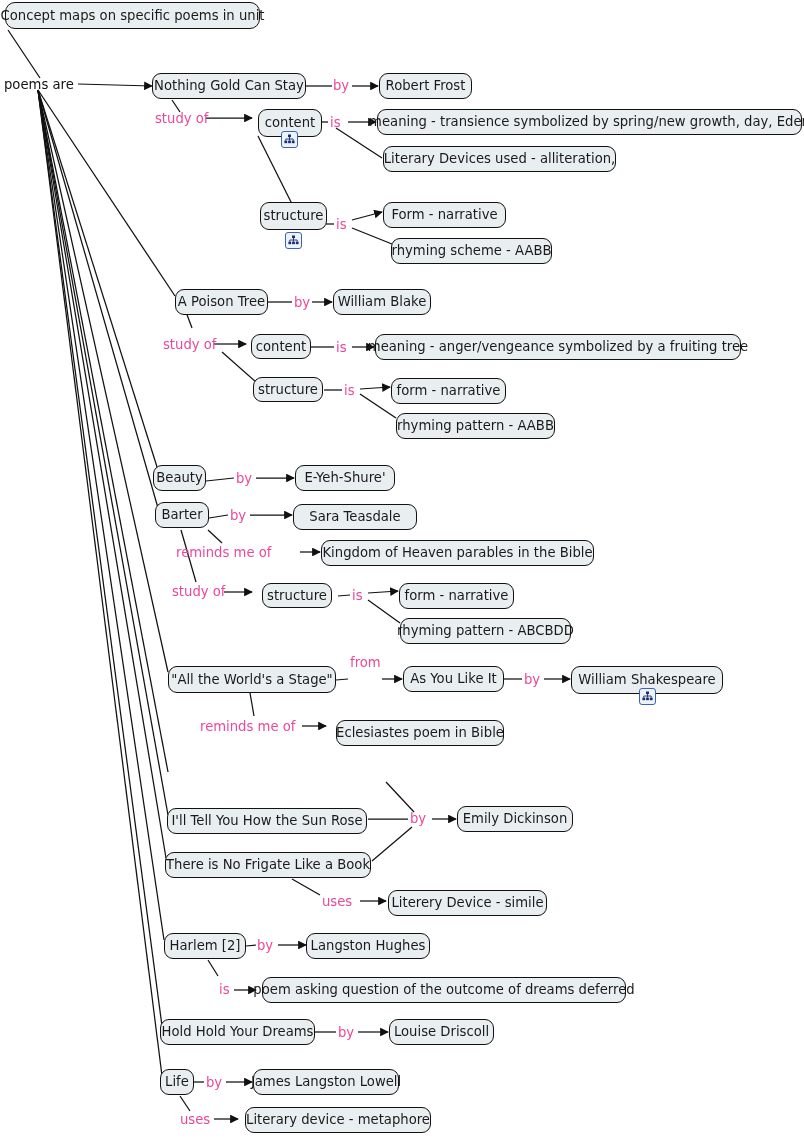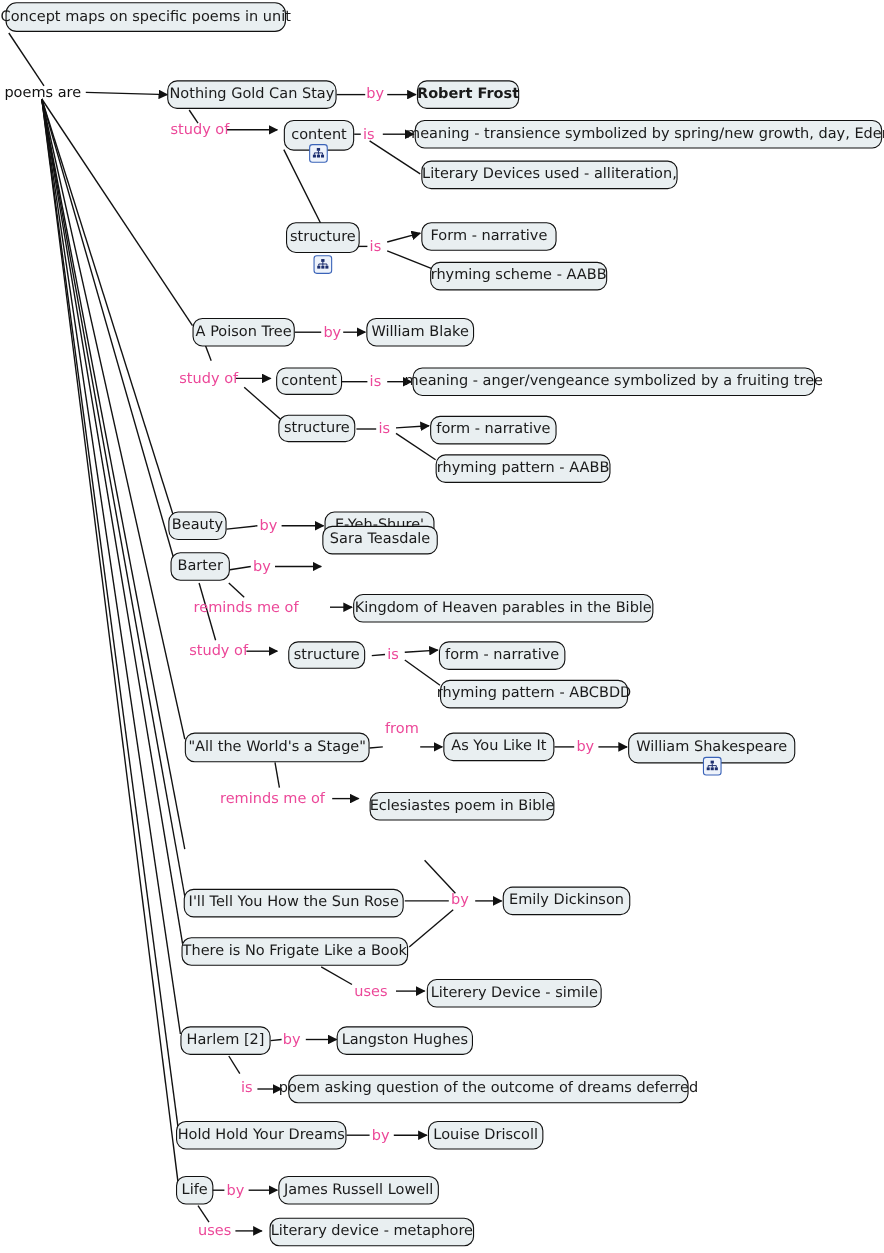--- a/index.html
+++ b/index.html
@@ -121,21 +121,21 @@
   <div class="hub" style="left:4px;top:77px;">
     <span>poems are</span>
   </div>
 
   <div class="node" style="left:152px;top:73px;width:154px;height:26px;">
     <span>Nothing Gold Can Stay</span>
   </div>
   <div class="lbl" style="left:333px;top:79px;">
     <span>by</span>
   </div>
-  <div class="node" style="left:379px;top:73px;width:93px;height:26px;font-weight:bold;">
+  <div class="node" style="left:379px;top:73px;width:93px;height:26px;">
     <span>Robert Frost</span>
   </div>
 
   <div class="lbl" style="left:155px;top:112px;">
     <span>study of</span>
   </div>
   <div class="node" style="left:258px;top:109px;width:64px;height:28px;">
     <span>content</span>
   </div>
   <div class="treeicon" style="left:281px;top:131px;">
@@ -224,21 +224,21 @@
   <div class="node" style="left:295px;top:465px;width:100px;height:26px;">
     <span>E-Yeh-Shure'</span>
   </div>
 
   <div class="node" style="left:155px;top:502px;width:54px;height:26px;">
     <span>Barter</span>
   </div>
   <div class="lbl" style="left:230px;top:509px;">
     <span>by</span>
   </div>
-  <div class="node" style="left:293px;top:478px;width:105px;height:26px;">
+  <div class="node" style="left:293px;top:504px;width:124px;height:26px;">
     <span>Sara Teasdale</span>
   </div>
 
   <div class="lbl" style="left:176px;top:546px;">
     <span>reminds me of</span>
   </div>
   <div class="node" style="left:321px;top:540px;width:273px;height:26px;">
     <span>Kingdom of Heaven parables in the Bible</span>
   </div>
 
@@ -334,21 +334,21 @@
     <span>Louise Driscoll</span>
   </div>
 
   <div class="node" style="left:160px;top:1069px;width:34px;height:26px;">
     <span>Life</span>
   </div>
   <div class="lbl" style="left:206px;top:1076px;">
     <span>by</span>
   </div>
   <div class="node" style="left:253px;top:1069px;width:146px;height:26px;">
-    <span>James Russell Lowell</span>
+    <span>James Langston Lowell</span>
   </div>
   <div class="lbl" style="left:180px;top:1113px;">
     <span>uses</span>
   </div>
   <div class="node" style="left:245px;top:1107px;width:186px;height:26px;">
     <span>Literary device - metaphore</span>
   </div>
 
 </div>
 

